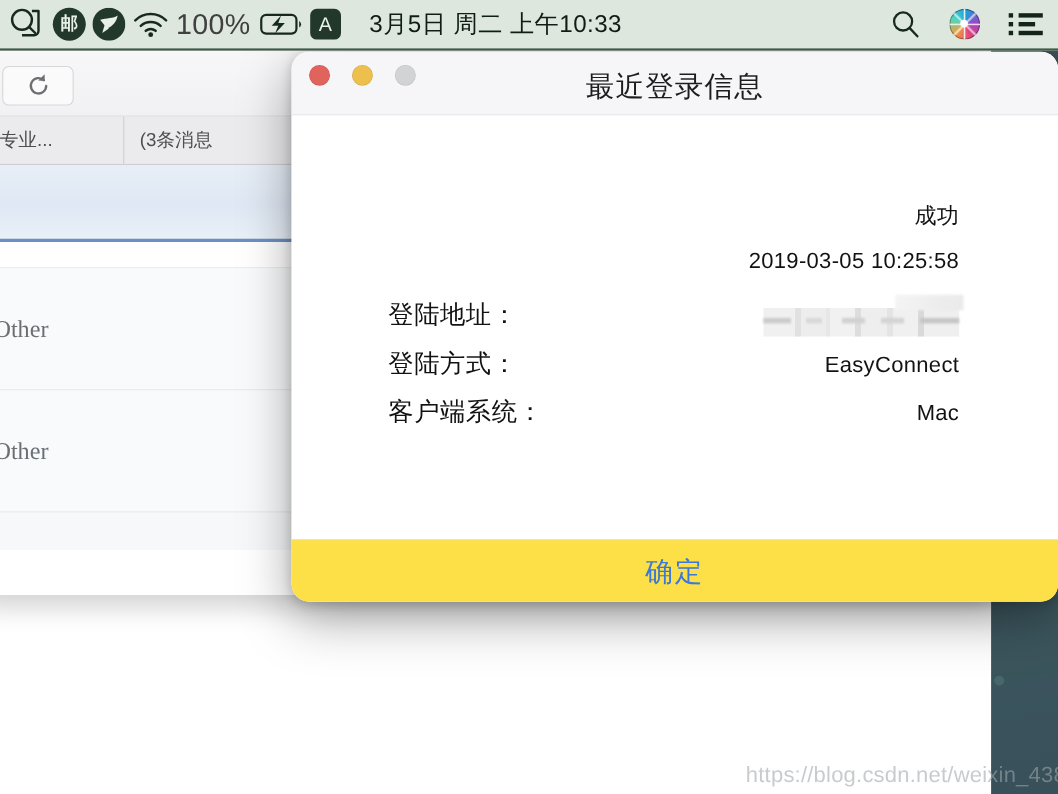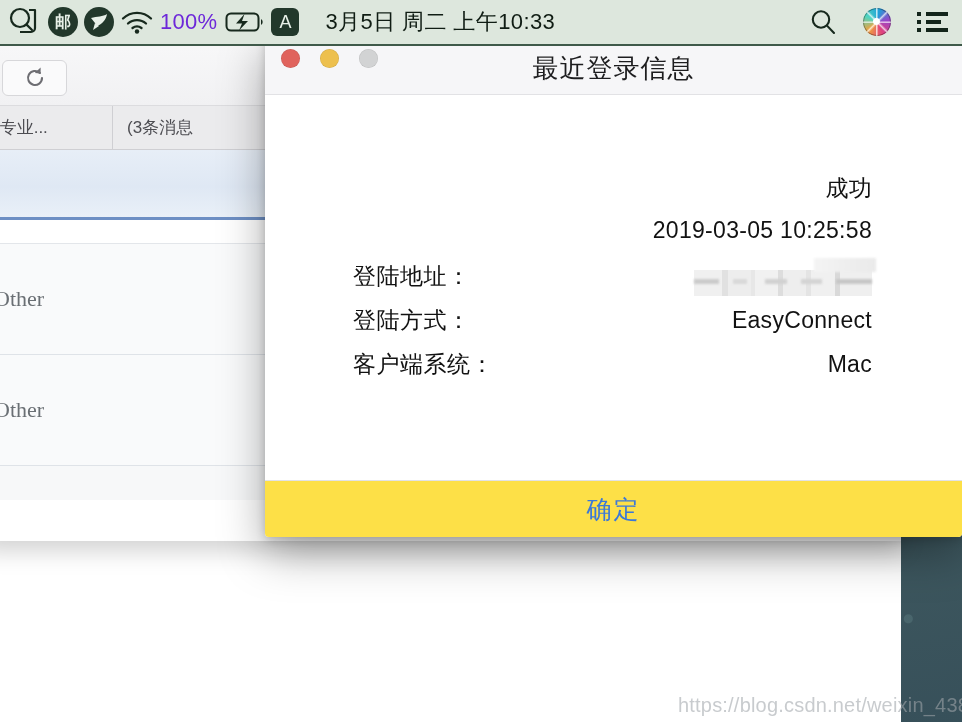--- a/index.html
+++ b/index.html
@@ -36,21 +36,21 @@
   .mb-item { display:flex; align-items:center; justify-content:center; cursor:default; }
 
   .ico-svg { display:block; }
 
   .badge-circle {
     width:30px; height:30px; border-radius:50%;
     background:#22382b; color:#e8f0e8;
     display:flex; align-items:center; justify-content:center;
     font-size:16px; line-height:1; font-weight:700;
   }
-  .pct { font-size:22px; letter-spacing:.3px; color:#6d28d9; margin-right:2px; }
+  .pct { font-size:26px; letter-spacing:.3px; color:#404040; margin-right:2px; }
   .ime {
     width:28px; height:28px; border-radius:6px; background:#22382b;
     color:#e9f1e9; display:flex; align-items:center; justify-content:center;
     font-size:18px; font-weight:400;
   }
   .clock { font-size:22px; color:#101d14; margin-left:20px; white-space:nowrap; letter-spacing:.4px; }
   .siri {
     width:28px; height:28px; border-radius:50%;
     background:
       radial-gradient(circle at 48% 48%, #ffffff 0 3px, transparent 4px),
@@ -112,23 +112,23 @@
     display:flex; align-items:center; padding-left:14px;
   }
   .list-row .lbl {
     font-family:"Liberation Serif","DejaVu Serif",serif;
     font-size:22px; color:#6a6f74;
   }
   .bgwin-footer { height:34px; background:#f7f8f9; }
 
   
   .dialog {
-    position:absolute; left:265px; top:37px; width:697px; height:500px;
+    position:absolute; left:265px; top:47px; width:697px; height:500px;
     background:#ffffff;
-    border-radius:4px;
+    border-radius:16px;
     box-shadow:0 16px 46px rgba(0,0,0,.34), 0 2px 10px rgba(0,0,0,.18);
     overflow:hidden;
   }
   .dlg-titlebar {
     position:relative; height:58px;
     background:#f6f6f8;
     border-bottom:1px solid #e2e2e5;
   }
   .lights { position:absolute; left:16px; top:12px; display:flex; gap:20px; }
   .light { width:19px; height:19px; border-radius:50%; }
@@ -136,21 +136,21 @@
   .light.yellow { background:#edc04e; box-shadow:inset 0 0 0 .5px rgba(0,0,0,.12); }
   .light.gray   { background:#d2d3d4; box-shadow:inset 0 0 0 .5px rgba(0,0,0,.10); }
   .dlg-title {
     position:absolute; left:0; right:0; top:14px;
     text-align:center; font-size:26px; color:#1d1d1f; letter-spacing:1px;
   }
 
   .dlg-body { position:relative; height:385px; background:#ffffff; padding:78px 90px 0 88px; }
   .row { display:flex; align-items:baseline; height:44px; }
   .row .k { font-size:23px; color:#121212; white-space:nowrap; letter-spacing:.5px; }
-  .row .v { margin-left:auto; font-size:23px; color:#121212; white-space:nowrap; letter-spacing:.3px; }
+  .row .v { margin-left:auto; font-size:20px; color:#121212; white-space:nowrap; letter-spacing:.3px; }
 
   
   .redacted {
     margin-left:auto; position:relative;
     width:178px; height:26px; align-self:center;
     background:
       linear-gradient(90deg,
         #f0f0f0 0 16%, #e0e0e0 16% 19%, #ededed 19% 32%,
         #e6e6e6 32% 34%, #f1f1f1 34% 47%, #dcdcdc 47% 50%,
         #eeeeee 50% 63%, #e3e3e3 63% 66%, #f0f0f0 66% 79%,

